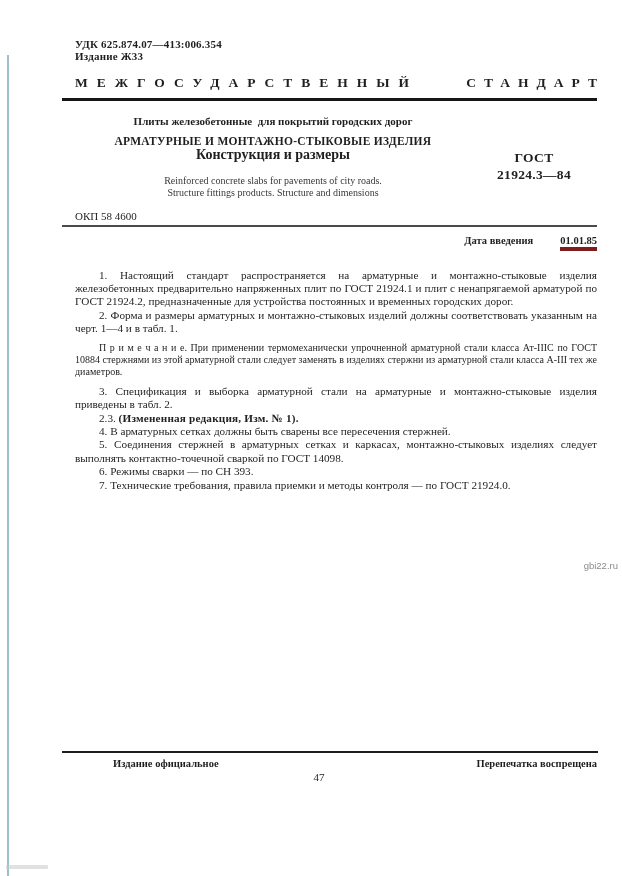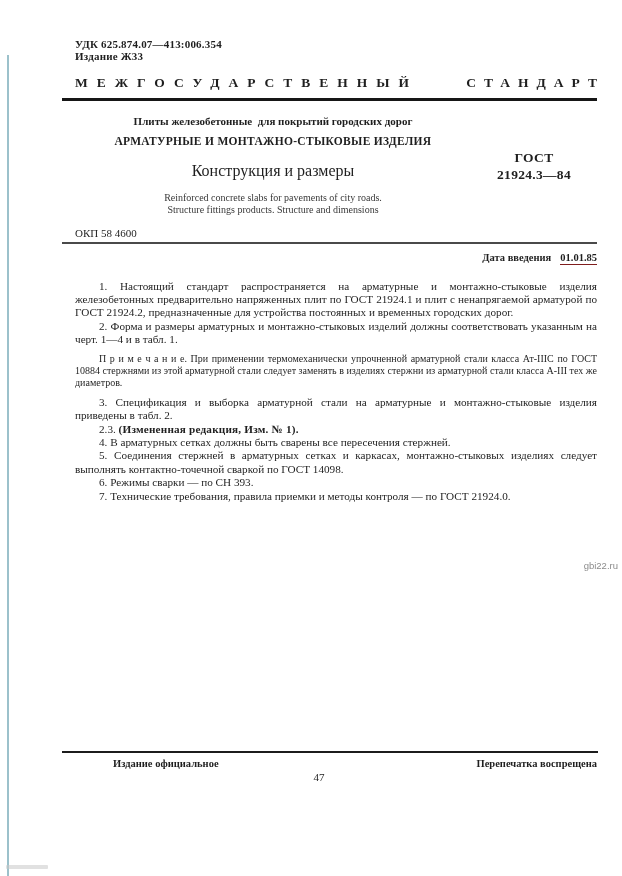--- a/index.html
+++ b/index.html
@@ -24,31 +24,31 @@
 
   .rule-thick { height: 3px; background: #161616; margin: 7px 0 0 -13px; }
   .rule-thin  { height: 1.5px; background: #4a4a4a; margin: 3px 0 0 -13px; }
   .rule-foot  { position: absolute; left: 62px; right: 24px; top: 751px; height: 2px; background: #1c1c1c; }
 
   
   .title-wrap { display: flex; margin-top: 14px; }
   .title-left { width: 396px; text-align: center; }
   .t-subject { font-size: 11px; font-weight: bold; white-space: pre-wrap; }
   .t-name    { font-size: 11.5px; font-weight: bold; margin-top: 8px; letter-spacing: 0.3px; }
-  .t-sub     { font-size: 16px; font-weight: normal; margin-top: 15px; }
+  .t-sub     { font-size: 14px; font-weight: bold; }
   .t-eng     { font-size: 10px; color: #383838; margin-top: 12px; line-height: 11.5px; }
   .title-right { width: 126px; text-align: center; font-size: 13.5px; font-weight: bold; line-height: 17px; margin-top: 34px; letter-spacing: 0.3px; }
 
   .okp-line { font-size: 11px; margin-top: 12px; }
 
   .date-line { text-align: right; font-size: 10.5px; font-weight: bold; margin-top: 8px; }
-  .date-line .dv { margin-left: 9px; border-bottom: 1px solid #7f1d1d; padding-bottom: 1px; }
+  .date-line .dv { margin-left: 27px; border-bottom: 4px solid #7f1d1d; padding-bottom: 1px; }
 
   
-  .body-text { margin-top: 17px; font-family: Liberation Serif, serif; }
+  .body-text { margin-top: 23px; font-family: Liberation Serif, serif; }
   .body-text p {
     font-size: 11.2px;
     line-height: 13.4px;
     text-align: justify;
     text-indent: 24px;
   }
   .body-text p.note {
     font-size: 10px;
     line-height: 12.4px;
     margin: 6px 0;

